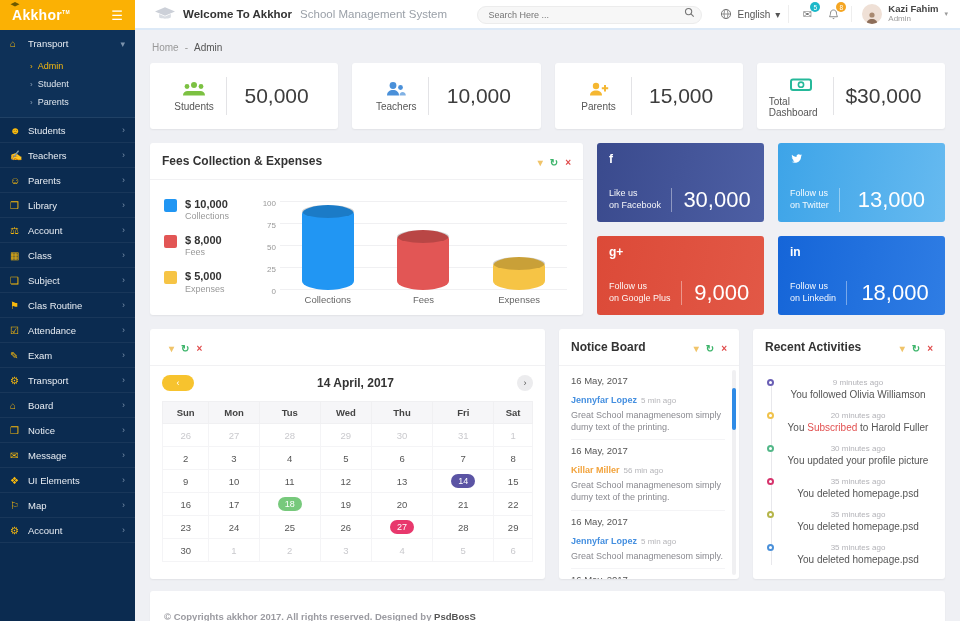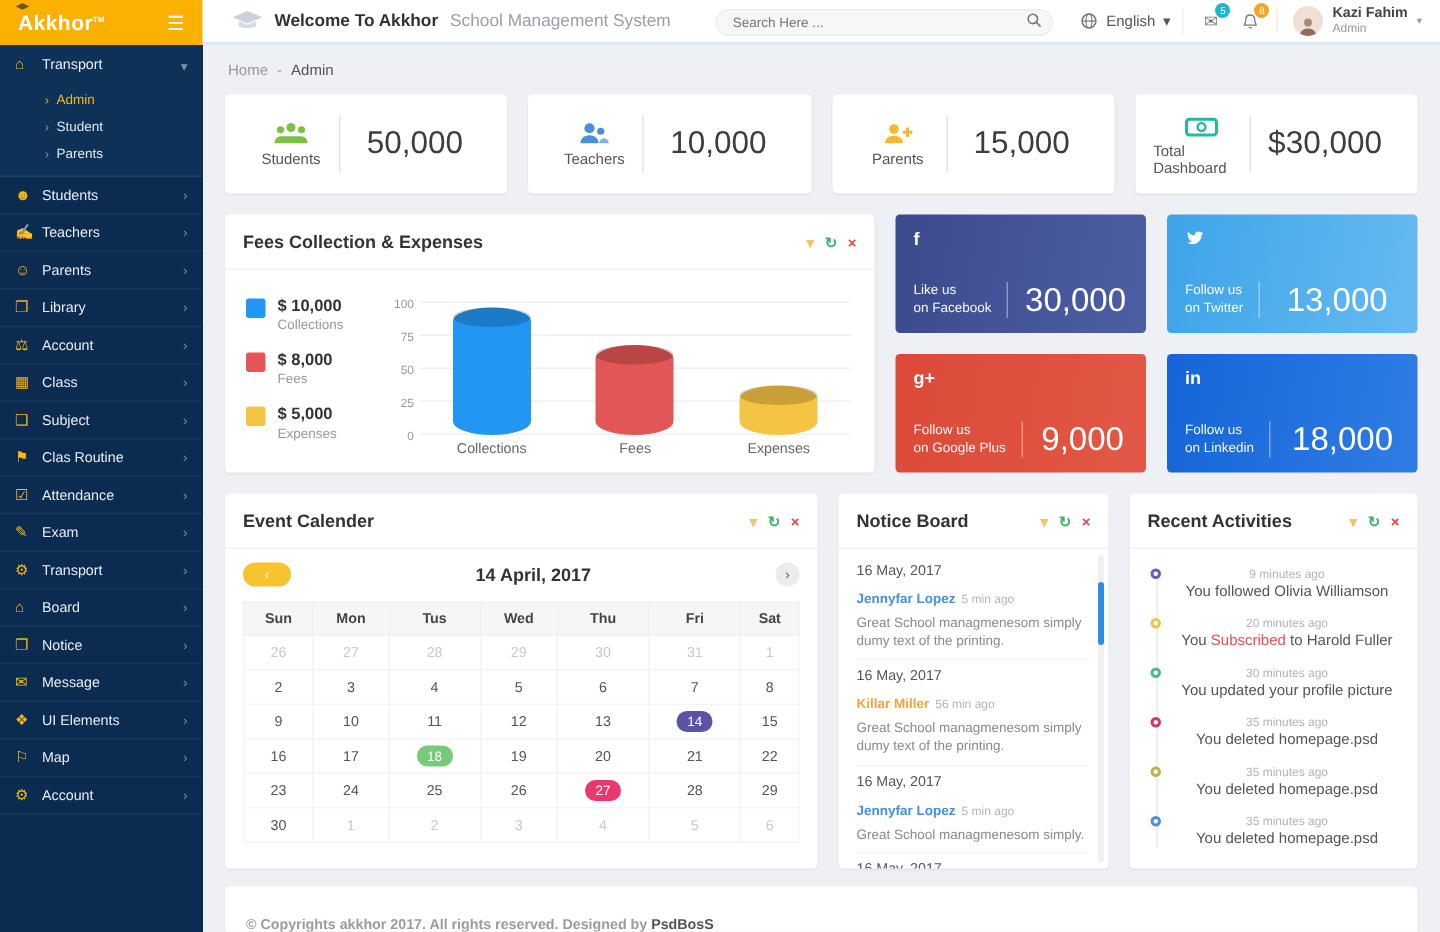--- a/index.html
+++ b/index.html
@@ -472,21 +472,20 @@
             <div class="soc-sep"></div>
             <div class="soc-val">18,000</div>
           </div>
         </div>
       </div>
   </div>
 
   <div class="row3">
     <div class="card cal-card">
       <div class="card-head">
-        <span class="ttl">Event Calender</span>
         <span class="card-controls"><span class="ctrl" style="color: rgb(240, 196, 106);">▾</span><span class="ctrl" style="color: rgb(60, 180, 106);">↻</span><span class="ctrl" style="color: rgb(224, 75, 75);">×</span></span>
       </div>
       <div class="cal-nav">
         <span class="cal-prev">‹</span>
         <span class="cal-title">14 April, 2017</span>
         <span class="cal-next">›</span>
       </div>
       <table class="cal">
         <thead>
             <tr id="cal-days">

